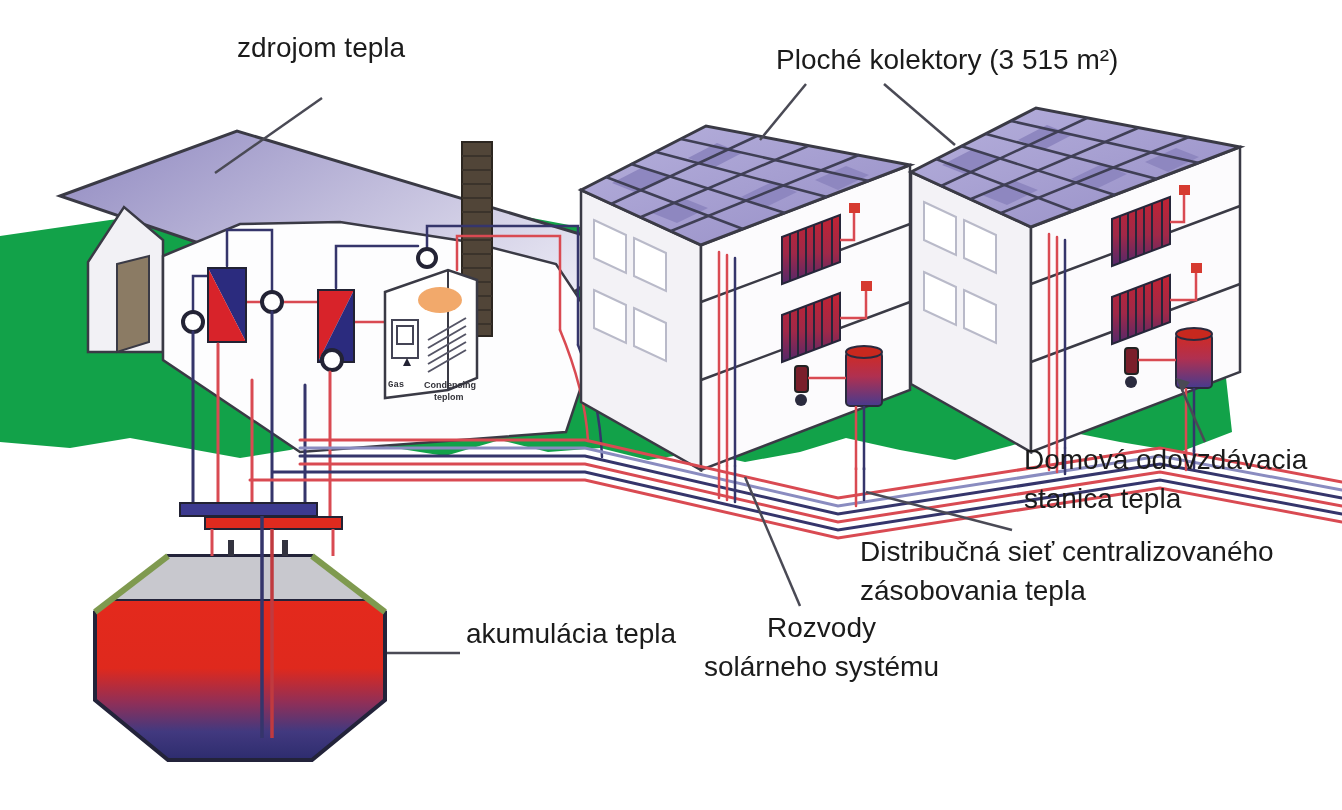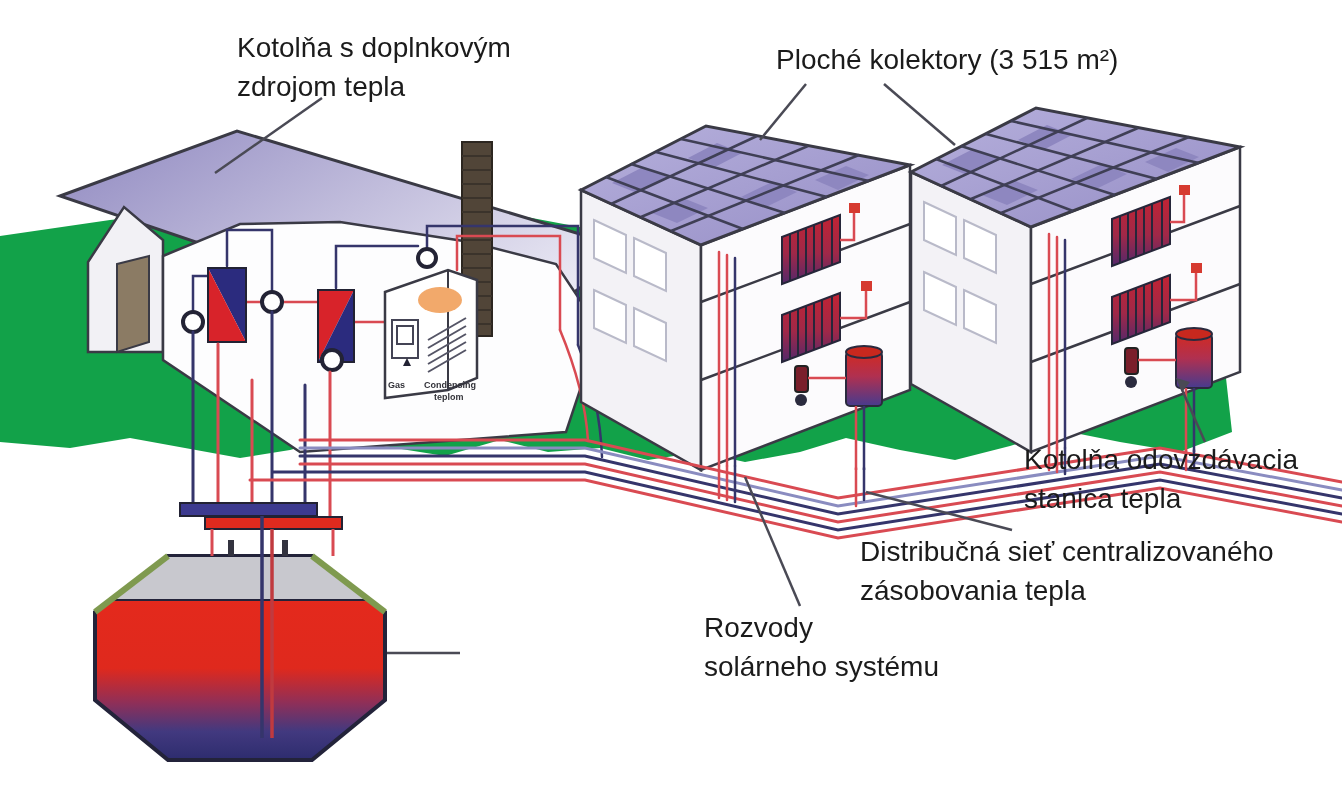--- a/index.html
+++ b/index.html
@@ -211,37 +211,37 @@
     <line x1="884" y1="84" x2="955" y2="145"></line>
     <line x1="1180" y1="385" x2="1205" y2="442"></line>
     <line x1="866" y1="492" x2="1012" y2="530"></line>
     <line x1="745" y1="477" x2="800" y2="606"></line>
     <line x1="387" y1="653" x2="460" y2="653"></line>
   </g>
   <polygon points="1176,378 1190,382 1182,392" fill="#4a4a55"></polygon>
 </svg>
 
 <div class="lbl" style="left:237px;top:28px;">
-  <div>Kotolňa s doplnkovým</div>
   <div>zdrojom tepla</div>
 </div>
 <div class="lbl" style="left:728px;top:40px;margin-left:48px;">
   <div>Ploché kolektory (3 515 m²)</div>
 </div>
 <div class="lbl" style="left:1024px;top:440px;">
-  <div>Kotolňa odovzdávacia</div>
+  <div>Domová odovzdávacia</div>
   <div>stanica tepla</div>
 </div>
 <div class="lbl" style="left:853px;top:532px;margin-left:7px;">
   <div>Distribučná sieť centralizovaného</div>
   <div>zásobovania tepla</div>
 </div>
-<div class="lbl" style="left:704px;top:608px;">
+<div class="lbl" style="left:704px;top:608px;text-align:center;">
   <div>Rozvody</div>
   <div>solárneho systému</div>
 </div>
 <div class="lbl" style="left:466px;top:614px;">
-</div>
-
-<div class="tiny" style="left:388px;top:380px;">Gas</div>
+  <div>akumulácia tepla</div>
+</div>
+
+<div class="tiny" style="left:388px;top:380px;font-family:Liberation Mono, monospace;">Gas</div>
 <div class="tiny" style="left:424px;top:380px;">Condensing</div>
 <div class="tiny" style="left:434px;top:392px;">teplom</div>
 </div>
 
 </body></html>

